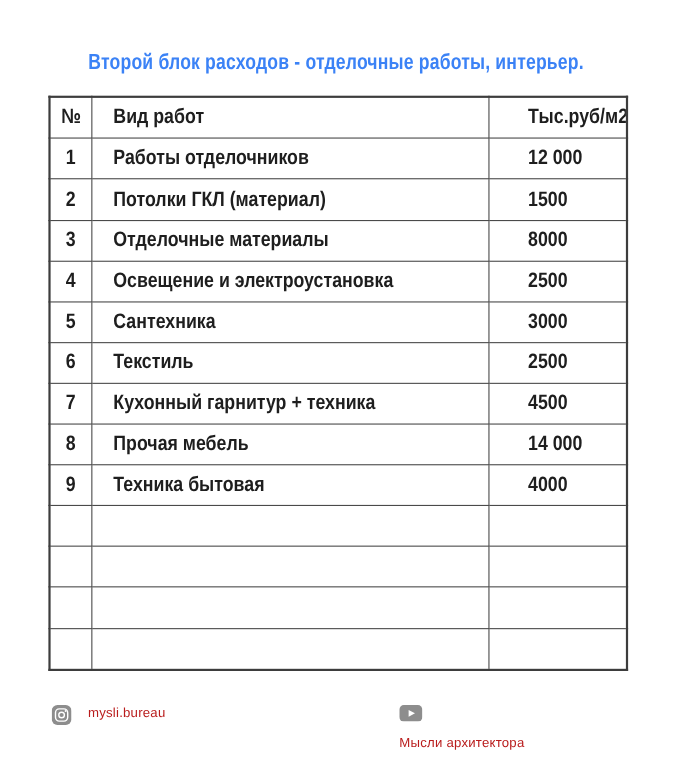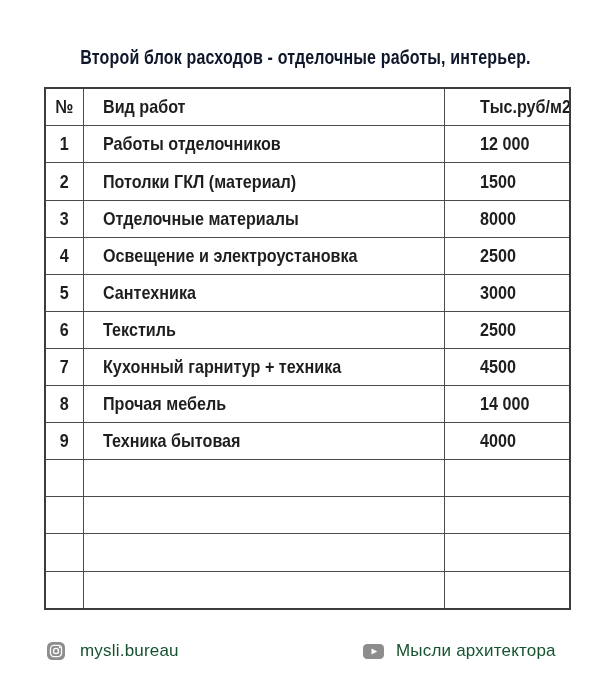--- a/index.html
+++ b/index.html
@@ -8,21 +8,21 @@
     width: 612px; height: 700px;
     background: #ffffff;
     font-family: "Liberation Sans", sans-serif;
   }
   .canvas { position: relative; width: 612px; height: 700px; overflow: hidden; background: #ffffff; }
 
   
   .title-wrap {
     position: absolute; left: 0; top: 45px; width: 612px;
     text-align: center;
-    color: #0f172a;
+    color: #3b82f6;
     font-weight: bold;
     font-size: 20px;
     line-height: 24px;
   }
   .title-text {
     display: inline-block;
     transform: scaleX(0.80);
     transform-origin: center;
     white-space: nowrap;
     letter-spacing: 0.2px;
@@ -53,27 +53,27 @@
     display: inline-block;
     transform: scaleX(0.85);
     transform-origin: center;
     white-space: nowrap;
   }
   td.cell-work .cond, td.cell-price .cond { transform-origin: left center; }
 
   
   .social {
     position: absolute; top: 641px;
-    display: flex; align-items: center;
-    color: #14532d;
-    font-size: 17px;
+    display: flex; 
+    color: #b91c1c;
+    font-size: 12px;
     letter-spacing: 0.2px;
   }
   .social.ig { left: 47px; gap: 15px; }
-  .social.yt { left: 363px; gap: 12px; }
+  .social.yt { left: 363px; gap: 12px; flex-direction: column; }
   .social svg { display: block; flex: 0 0 auto; }
 </style>
 </head>
 <body>
 
 <div class="canvas">
 
   <div class="title-wrap">
     <span class="title-text">Второй блок расходов - отделочные работы, интерьер.</span>
   </div>

